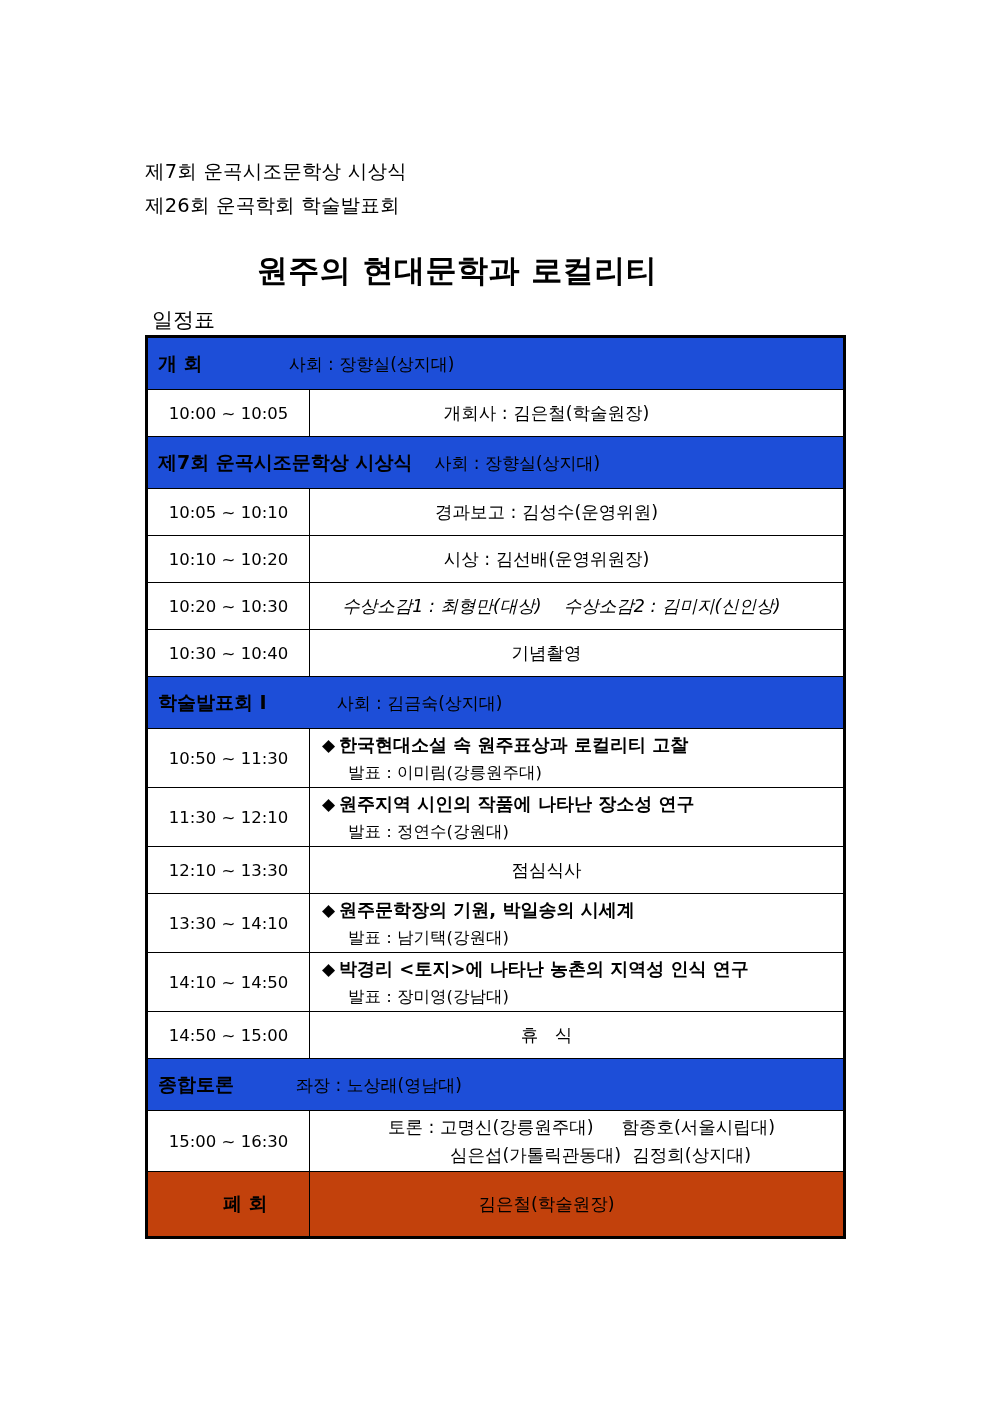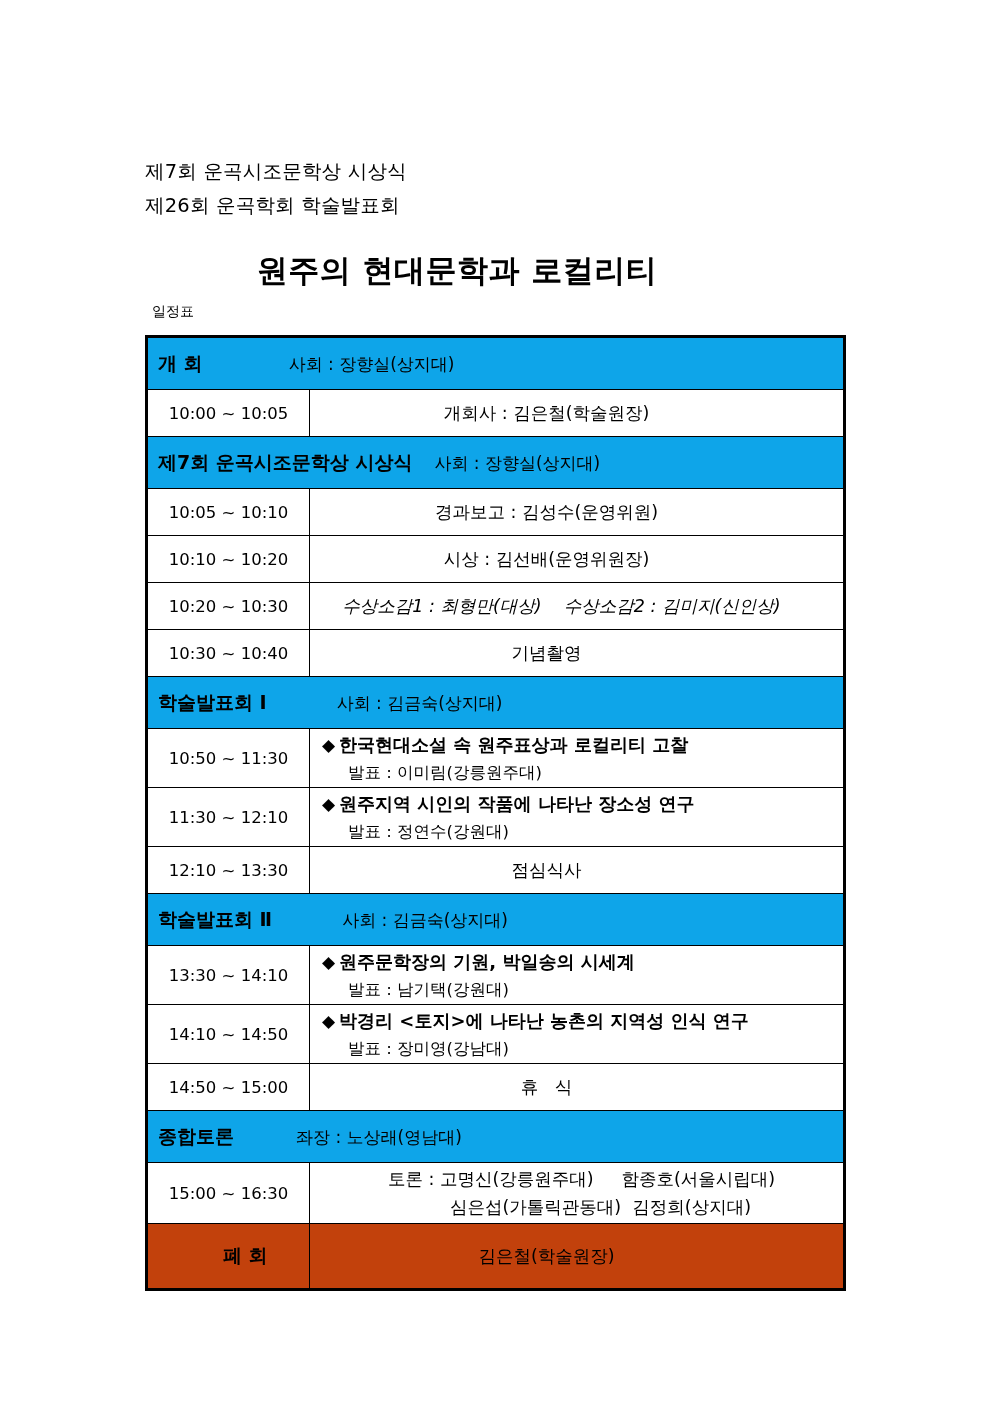--- a/index.html
+++ b/index.html
@@ -49,22 +49,22 @@
     letter-spacing: 0.5px;
     white-space: pre;
     padding-left: 22px;
     box-sizing: border-box;
   }
 
   
   .sched-caption {
     position: absolute;
     left: 152px;
-    top: 299px;
-    font-size: 14px;
+    top: 308px;
+    font-size: 21px;
     line-height: 24px;
   }
 
   
   .sched-wrap {
     position: absolute;
     left: 145px;
     top: 335px;
     width: 698px;
   }
@@ -77,21 +77,21 @@
   table.sched td {
     border: 1px solid #000000;
     padding: 0;
     vertical-align: middle;
   }
   col.c-time { width: 163px; }
   col.c-body { width: 535px; }
 
   
   tr.section-row td {
-    background: #0ea5e9;
+    background: #1d4ed8;
     height: 45px;
     padding: 3px 0 3px 10px;
     border-left: none;
     border-right: none;
   }
   .sec-inner {
     display: flex;
     align-items: baseline;
   }
   .sec-title {
@@ -284,28 +284,20 @@
             </div>
           </td>
         </tr>
         <tr class="item-row">
           <td class="time-cell">12:10 ~ 13:30</td>
           <td class="body-cell">
             <span class="center-text">점심식사</span>
           </td>
         </tr>
 
-        <tr class="section-row">
-          <td colspan="2">
-            <div class="sec-inner">
-              <span class="sec-title">학술발표회 Ⅱ</span>
-              <span class="sec-sub wide2">사회 : 김금숙(상지대)</span>
-            </div>
-          </td>
-        </tr>
         <tr class="talk-row">
           <td class="time-cell">13:30 ~ 14:10</td>
           <td class="body-cell">
             <div class="talk">
               <span class="talk-title"><span class="dia">◆</span><span>원주문학장의 기원, 박일송의 시세계</span></span>
               <span class="talk-author">발표 : 남기택(강원대)</span>
             </div>
           </td>
         </tr>
         <tr class="talk-row">

